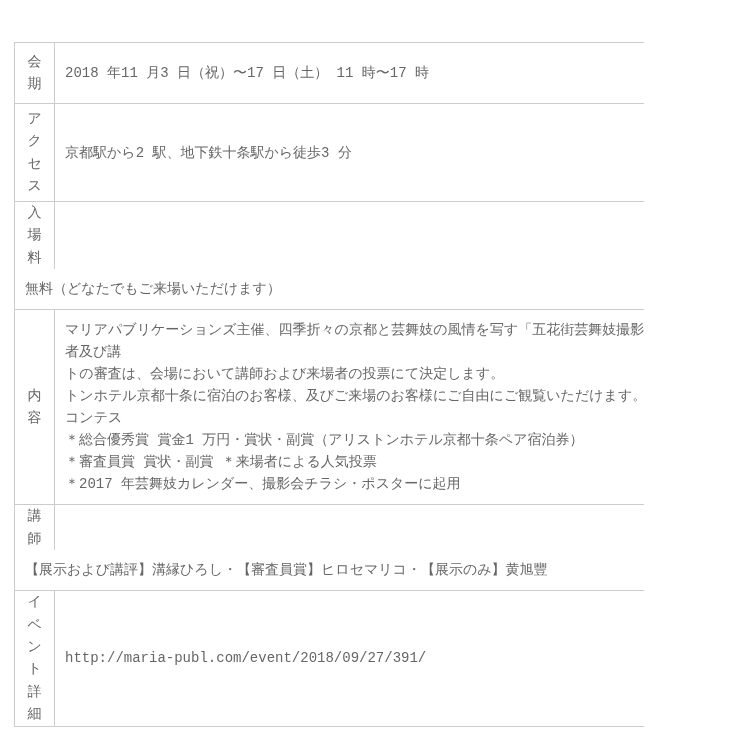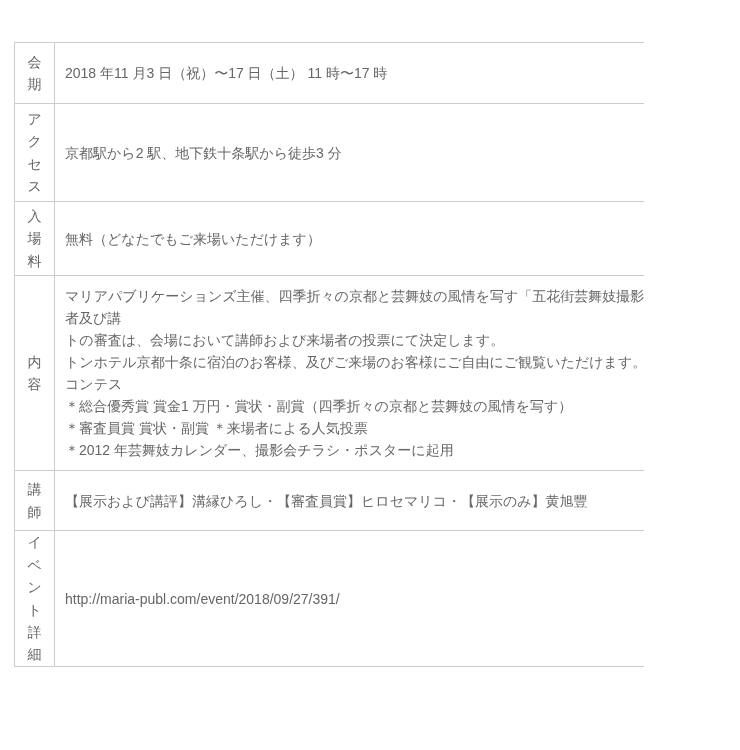--- a/index.html
+++ b/index.html
@@ -7,20 +7,21 @@
     padding: 0;
     background: #ffffff;
     font-family: "Liberation Sans", sans-serif;
   }
   .page {
     position: relative;
     width: 644px;
     height: 750px;
     background: #ffffff;
     overflow: hidden;
+    font-family: Liberation Mono, monospace;
   }
   .info-table {
     position: absolute;
     left: 14px;
     top: 42px;
     width: 703px;
     box-sizing: border-box;
     border: 1px solid #cccccc;
     background: #ffffff;
   }
@@ -60,23 +61,23 @@
     color: #666666;
     font-size: 14px;
     line-height: 22px;
   }
   .line {
     white-space: pre-wrap;
   }
   .h-kaiki  { min-height: 61px; }
   .h-basho  { min-height: 62px; }
   .h-access { min-height: 98px; }
-  .h-fee    { min-height: 74px; }
+  .h-fee    { min-height: 74px; flex-direction: column; }
   .h-desc   { min-height: 176px; }
-  .h-koshi  { min-height: 60px; }
+  .h-koshi  { min-height: 60px; flex-direction: column; }
   .h-links  { min-height: 135px; }
 </style>
 </head>
 <body>
 
 <div class="page">
   <div class="info-table">
 
     <div class="row h-kaiki">
       <div class="label-cell">
@@ -107,23 +108,23 @@
     </div>
 
     <div class="row h-desc">
       <div class="label-cell">
         <span class="vlabel">内容</span>
       </div>
       <div class="value-cell">
         <div class="line">マリアパブリケーションズ主催、四季折々の京都と芸舞妓の風情を写す「五花街芸舞妓撮影会」参加者及び講</div>
         <div class="line">トの審査は、会場において講師および来場者の投票にて決定します。</div>
         <div class="line">トンホテル京都十条に宿泊のお客様、及びご来場のお客様にご自由にご観覧いただけます。また、本コンテス</div>
-        <div class="line">＊総合優秀賞 賞金1 万円・賞状・副賞（四季折々の京都と芸舞妓の風情を写す）</div>
+        <div class="line">＊総合優秀賞 賞金1 万円・賞状・副賞（アリストンホテル京都十条ペア宿泊券）</div>
         <div class="line">＊審査員賞 賞状・副賞 ＊来場者による人気投票</div>
-        <div class="line">＊2012 年芸舞妓カレンダー、撮影会チラシ・ポスターに起用</div>
+        <div class="line">＊2017 年芸舞妓カレンダー、撮影会チラシ・ポスターに起用</div>
       </div>
     </div>
 
     <div class="row h-koshi">
       <div class="label-cell">
         <span class="vlabel">講師</span>
       </div>
       <div class="value-cell">
         <div class="line">【展示および講評】溝縁ひろし・【審査員賞】ヒロセマリコ・【展示のみ】黄旭豐</div>
       </div>

